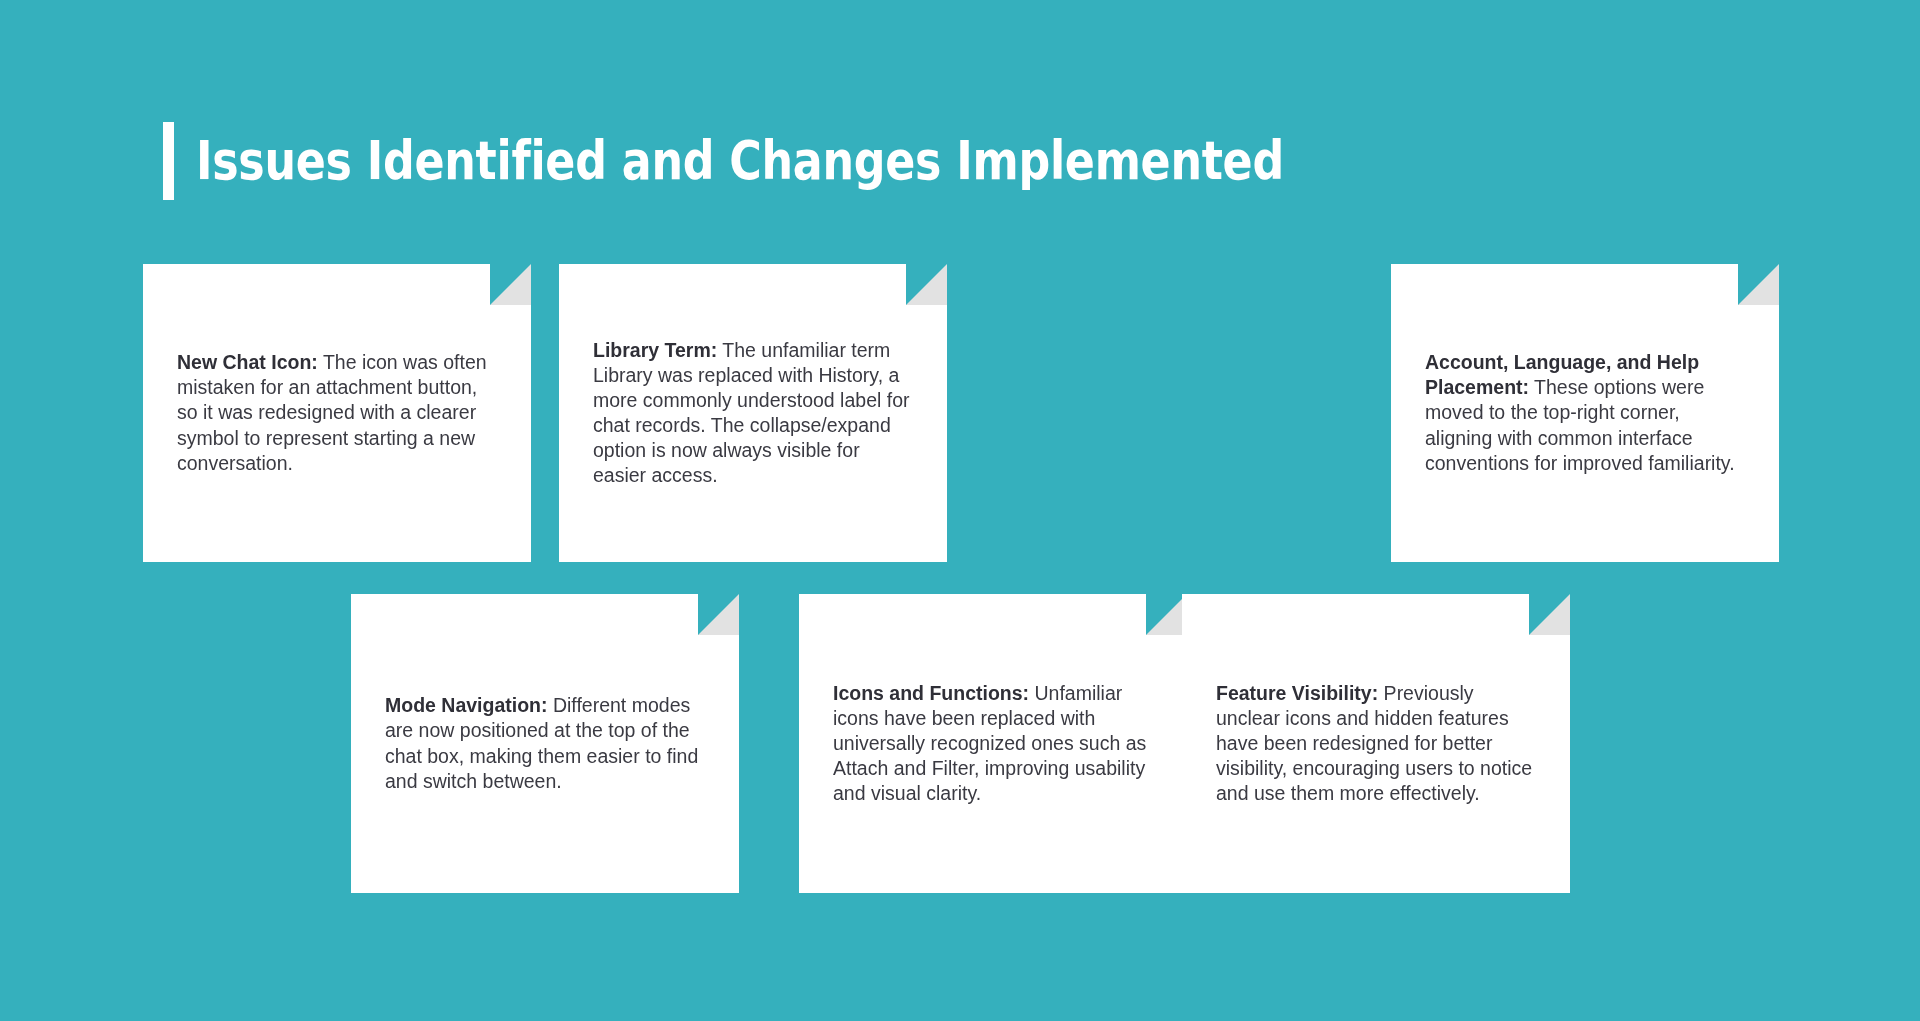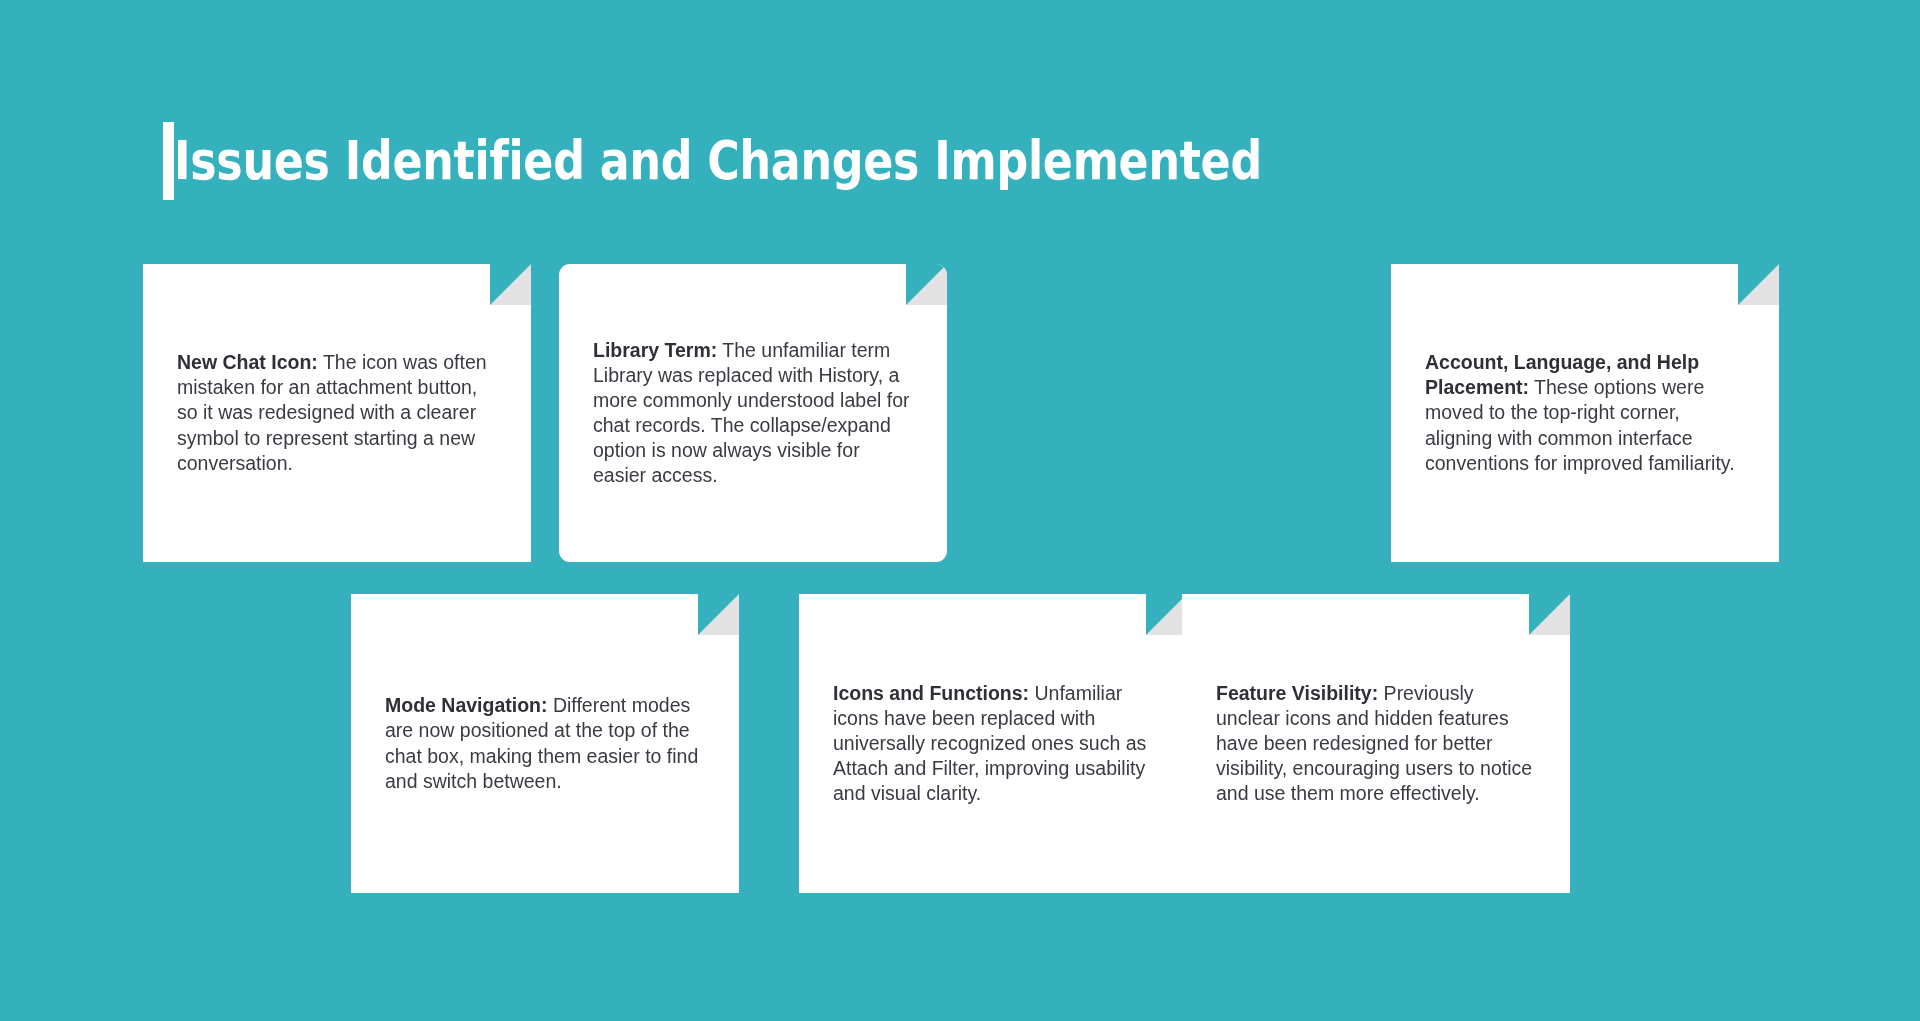--- a/index.html
+++ b/index.html
@@ -17,20 +17,21 @@
     position: relative;
   }
 
   
   .header {
     position: absolute;
     left: 143px;
     top: 122px;
     display: flex;
     align-items: center;
+    gap: 22px;
     padding-left: 20px;
   }
 
   .title-accent {
     width: 11px;
     height: 78px;
     background: #ffffff;
     flex: 0 0 auto;
   }
 
@@ -93,21 +94,21 @@
   }
 
   .card-text .lead {
     font-weight: bold;
     color: #2f2f37;
   }
 
   
   .row1 { top: 264px; height: 298px; width: 388px; }
   .c1 { left: 143px; }
-  .c2 { left: 559px; border-radius: 11px; }
+  .c2 { left: 559px; }
   .c3 { left: 975px; }
   .c4 { left: 1391px; }
 
   
   .row2 { top: 594px; height: 299px; width: 388px; }
   .c5 { left: 351px; }
   .c6 { left: 763px; margin-left: 36px; }
   .c7 { left: 1182px; }
 </style>
 </head>

